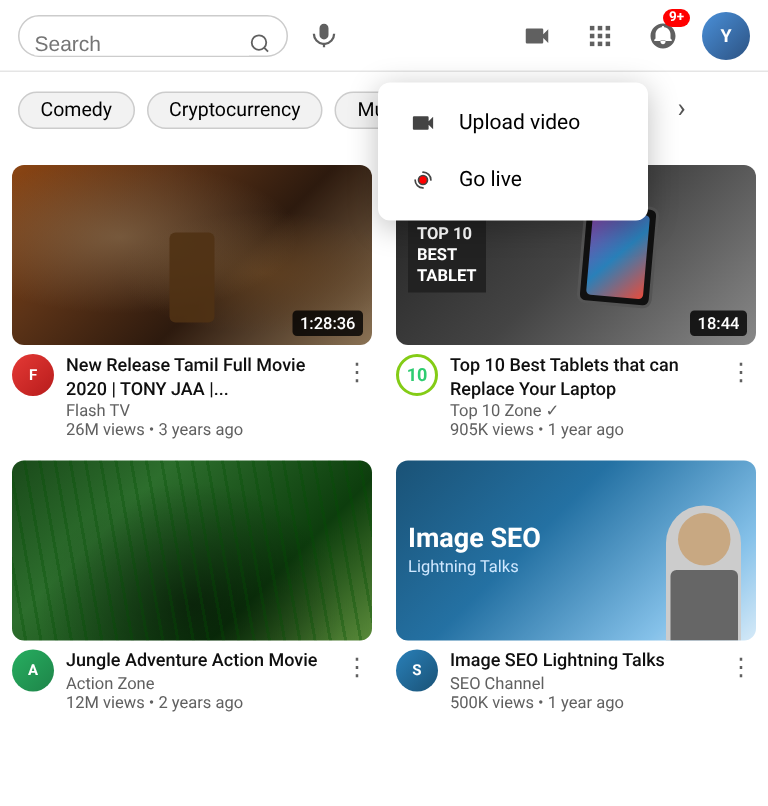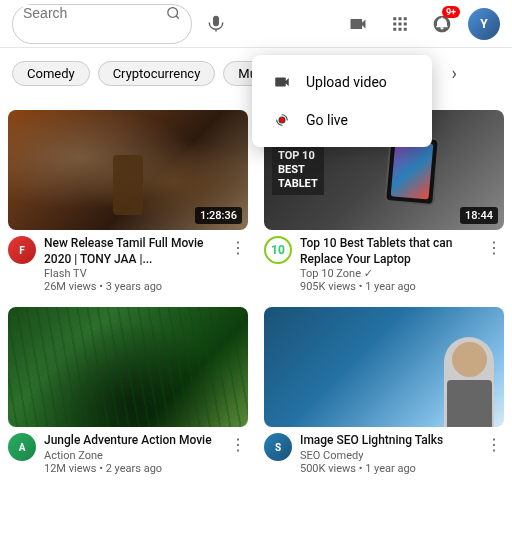--- a/index.html
+++ b/index.html
@@ -16,24 +16,24 @@
     .header {
       display: flex;
       align-items: center;
       padding: 6px 12px;
       border-bottom: 1px solid #e5e5e5;
       height: 48px;
       gap: 8px;
     }
     .search-bar {
       display: flex;
-      align-items: flex-start;
+      align-items: flex-end;
       border: 1px solid #ccc;
       border-radius: 20px;
-      height: 40px;
+      height: 28px;
       flex: 1;
       max-width: 180px;
       padding: 0 10px;
     }
     .search-bar input {
       border: none;
       outline: none;
       font-size: 14px;
       width: 100%;
     }
@@ -504,30 +504,34 @@
         <div class="video-stats">
           <span>12M views</span> • <span>2 years ago</span>
         </div>
       </div>
       <div class="more-btn">⋮</div>
     </div>
   </div>
 
   <div class="video-card">
     <div class="thumbnail thumb-4">
+      <div class="seo-text-overlay">
+        <div class="seo-title">Image SEO</div>
+        <div class="seo-subtitle">Lightning Talks</div>
+      </div>
       <div class="person-silhouette">
         <div class="person-head"></div>
         <div class="person-body"></div>
       </div>
     </div>
     <div class="video-info">
       <div class="channel-avatar ch-seo">S</div>
       <div class="video-meta">
         <div class="video-title">Image SEO Lightning Talks</div>
-        <div class="video-channel">SEO Comedy</div>
+        <div class="video-channel">SEO Channel</div>
         <div class="video-stats">
           <span>500K views</span> • <span>1 year ago</span>
         </div>
       </div>
       <div class="more-btn">⋮</div>
     </div>
   </div>
 
 </div>
 

